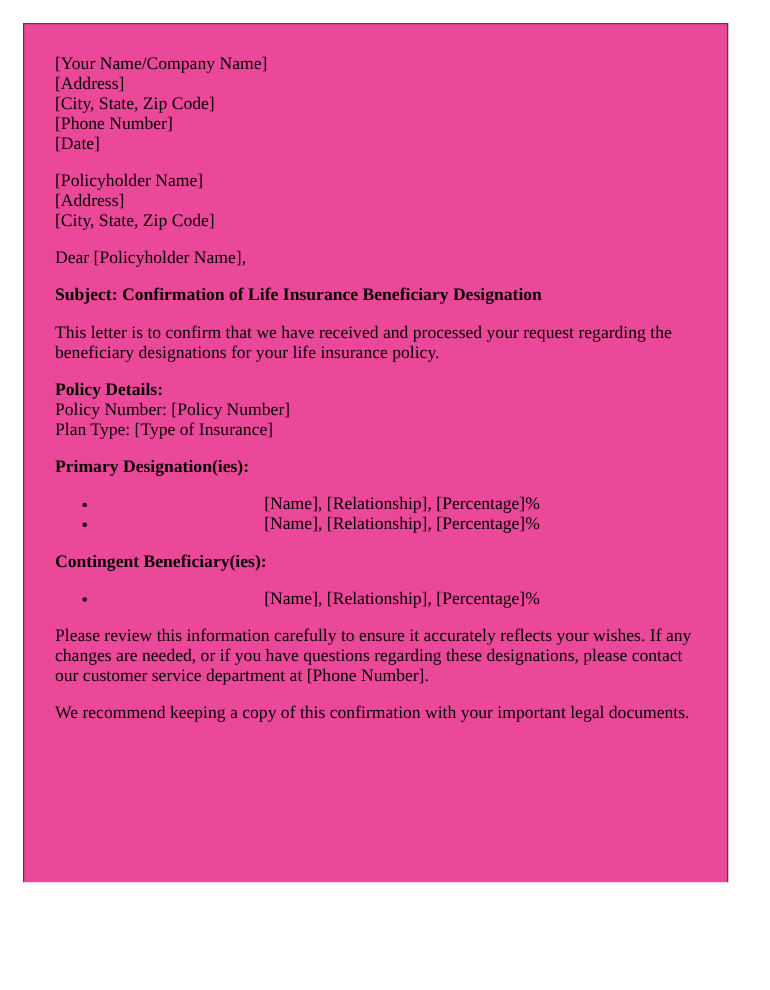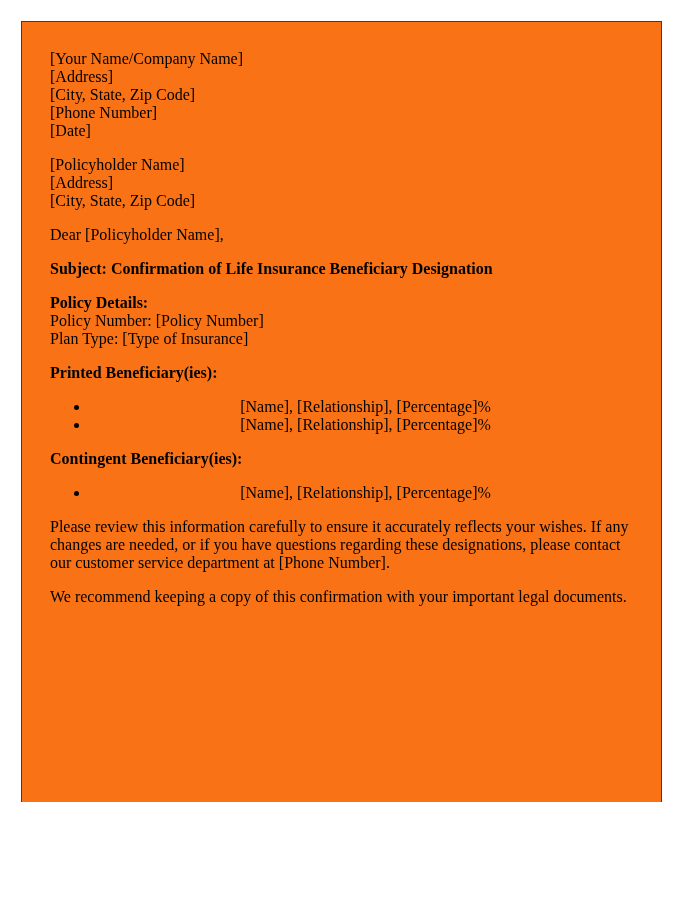--- a/index.html
+++ b/index.html
@@ -20,21 +20,21 @@
   }
   .sheet {
     position: absolute;
     left: 21px;
     top: 21px;
     width: 641px;
     height: 781px;
     border: 1px solid #3d3d3d;
     border-bottom: none;
     padding: 28px 20px 0 28px;
-    background: #f97316;
+    background: #ec4899;
     overflow: hidden;
   }
   .block {
     margin: 16px 0;
   }
   .block:first-child {
     margin-top: 0;
   }
   .pre {
     white-space: pre-line;
@@ -65,30 +65,32 @@
   <p class="block pre">[Policyholder Name]
 [Address]
 [City, State, Zip Code]</p>
 
   <p class="block">Dear [Policyholder Name],</p>
 
   <p class="block">
     <strong>Subject: Confirmation of Life Insurance Beneficiary Designation</strong>
   </p>
 
+  <p class="block pre">This letter is to confirm that we have received and processed your request regarding the
+beneficiary designations for your life insurance policy.</p>
 
   <p class="block">
     <strong>Policy Details:</strong><span class="pre">
 Policy Number: [Policy Number]
 Plan Type: [Type of Insurance]</span>
   </p>
 
 
   <p class="block">
-    <strong>Printed Beneficiary(ies):</strong>
+    <strong>Primary Designation(ies):</strong>
   </p>
 
   <ul class="bullets">
     <li>[Name], [Relationship], [Percentage]%</li>
     <li>[Name], [Relationship], [Percentage]%</li>
   </ul>
 
   <p class="block">
     <strong>Contingent Beneficiary(ies):</strong>
   </p>

